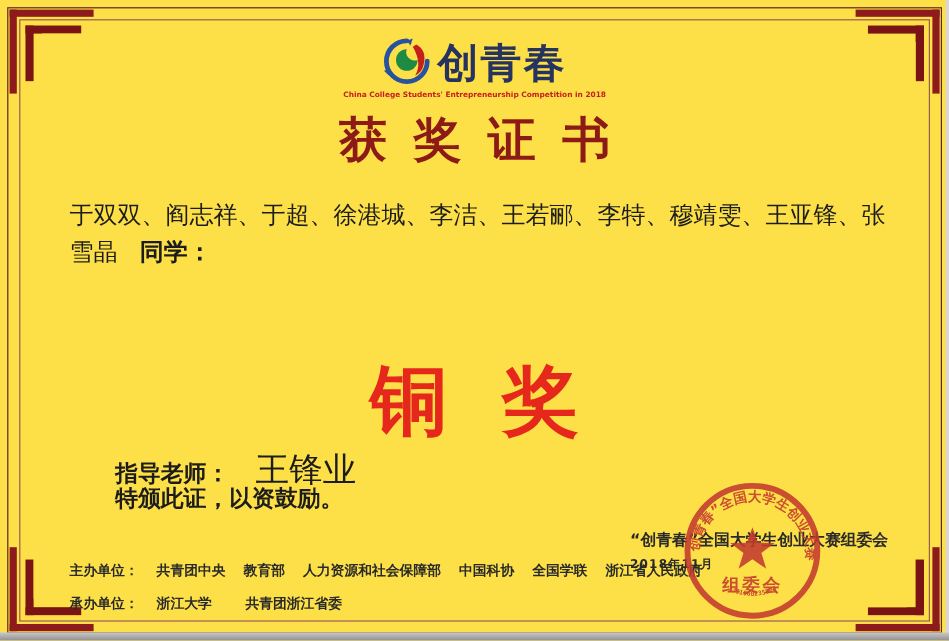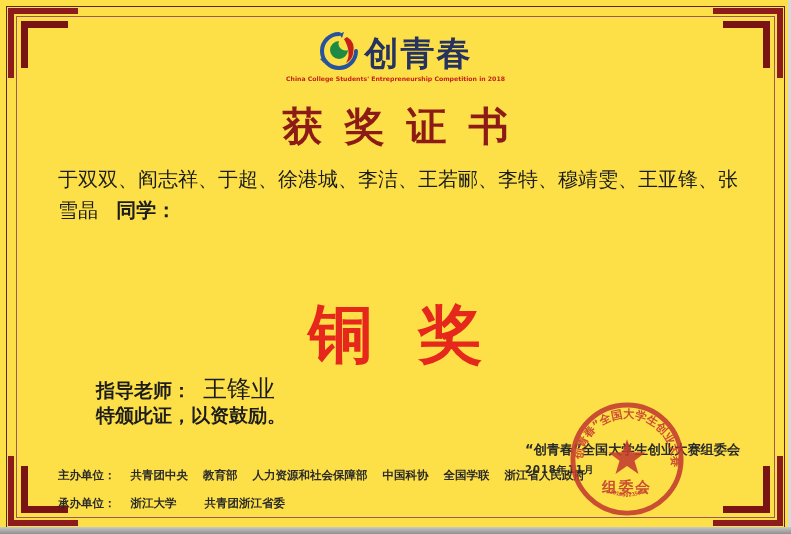--- a/index.html
+++ b/index.html
@@ -27,42 +27,42 @@
     background:linear-gradient(#c9c9c9,#8f8f8f);}
   .edge-right{position:absolute;top:0;bottom:0;right:0;width:3px;background:#d8d8d8;}
 
   
   .logo-block{position:absolute;top:31px;left:0;width:100%;text-align:center;}
   .logo-row{display:flex;align-items:center;justify-content:center;gap:6px;}
   .logo-brand{font-size:34px;font-weight:bold;color:#27335f;letter-spacing:2px;line-height:38px;}
   .logo-sub-cn{margin-top:2px;font-size:10px;font-weight:bold;color:#c5201c;letter-spacing:.5px;}
   .logo-sub-en{font-size:6.5px;font-weight:bold;color:#c5201c;transform:scale(.95);}
 
-  .cert-title{position:absolute;top:99px;left:0;width:100%;text-align:center;
+  .cert-title{position:absolute;top:89px;left:0;width:100%;text-align:center;
     font-size:40px;font-weight:bold;color:#8c1a16;letter-spacing:22px;text-indent:22px;}
 
   
   .recipients{position:absolute;top:164px;left:58px;right:46px;
     font-size:20px;line-height:31px;color:#1c1c1c;}
   .kai{font-family:"DejaVu Serif","Liberation Serif",serif;}
   .students-suffix{font-family:"DejaVu Sans","Liberation Sans",sans-serif;
     font-weight:bold;margin-left:12px;}
 
   
   .body-par{position:absolute;top:229px;left:56px;right:46px;
     font-size:19.5px;font-weight:bold;line-height:29.5px;color:#1c1c1c;text-indent:2.2em;}
   .project-name{font-family:"DejaVu Serif","Liberation Serif",serif;font-weight:normal;}
 
   .award{position:absolute;top:291px;left:0;width:100%;text-align:center;
     font-family:"DejaVu Serif","Liberation Serif",serif;
     font-size:64px;font-weight:bold;color:#e5281b;letter-spacing:46px;text-indent:46px;}
 
   .advisor{position:absolute;top:373px;left:96px;font-size:19px;color:#1c1c1c;}
   .advisor-label{font-weight:bold;}
-  .advisor-name{font-family:Liberation Serif, serif;font-size:24px;margin-left:12px;}
+  .advisor-name{font-family:Liberation Serif, serif;font-size:28px;margin-left:22px;}
   .closing{position:absolute;top:403px;left:96px;font-size:19px;font-weight:bold;color:#1c1c1c;}
 
   
   .footer-left{position:absolute;left:58px;top:442px;font-size:11.5px;font-weight:bold;color:#2a2a2a;margin-top:26px;}
   .footer-row{white-space:nowrap;line-height:14px;}
   .footer-row + .footer-row{margin-top:14px;}
   .footer-row .item{margin-right:15px;}
   .footer-row .item:last-child{margin-right:0;}
 
   .footer-right{position:absolute;right:34px;top:441px;width:232px;text-align:left;

